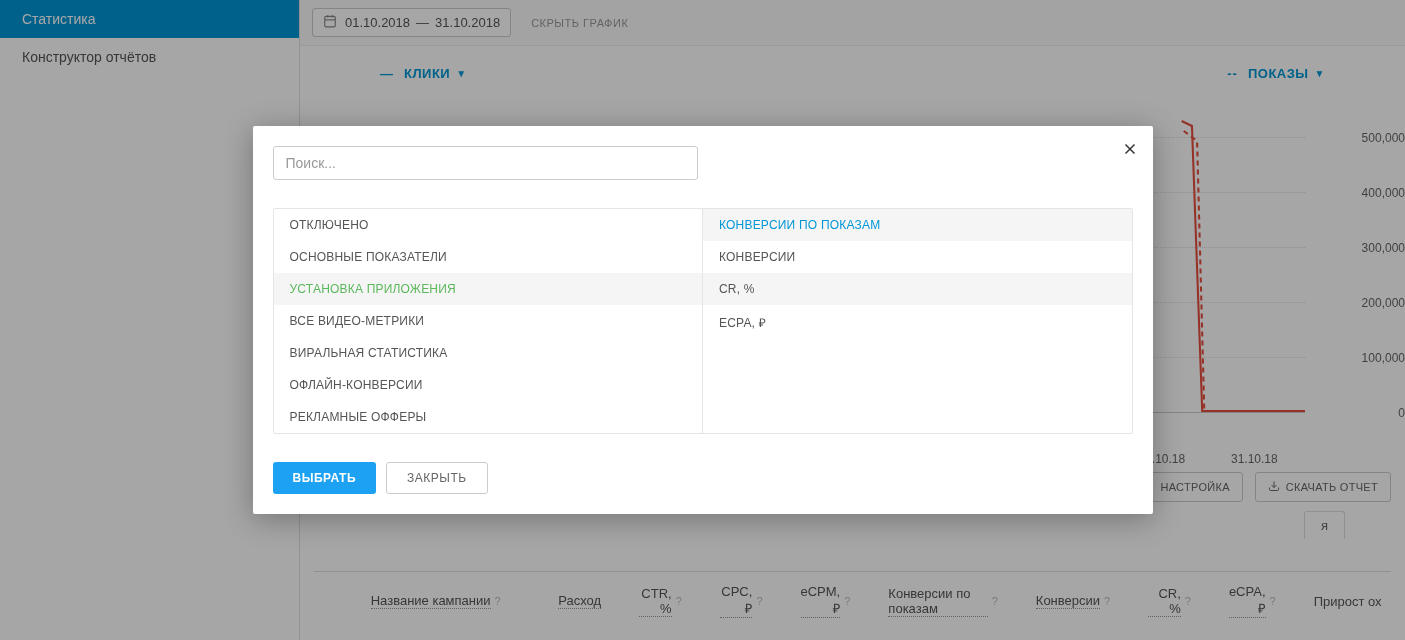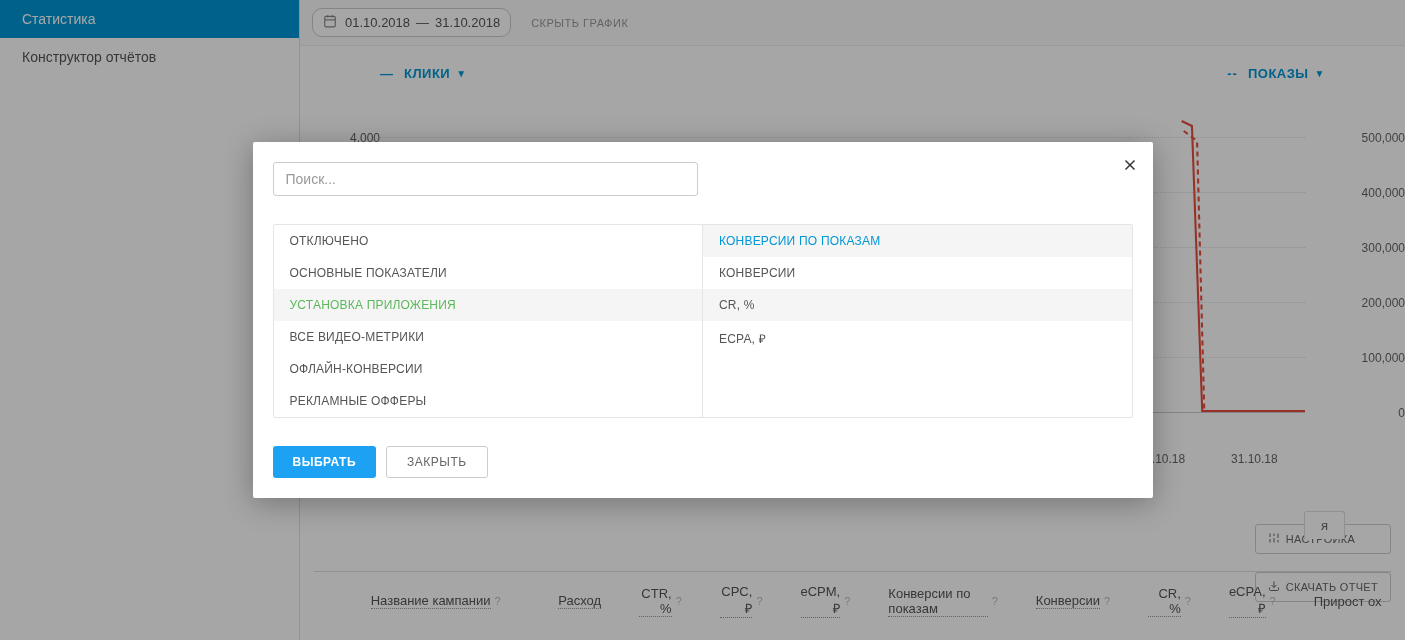--- a/index.html
+++ b/index.html
@@ -6,40 +6,40 @@
     body { font-family: -apple-system, BlinkMacSystemFont, "Segoe UI", Arial, sans-serif; font-size: 13px; color: #333; background: #f5f5f5; width: 1405px; height: 640px; overflow: hidden; position: relative; }
     
     .layout { display: flex; height: 100%; }
     
     .sidebar { width: 300px; background: #fff; border-right: 1px solid #e0e0e0; }
     .sidebar-item { padding: 11px 22px; font-size: 14px; color: #555; cursor: pointer; }
     .sidebar-item.active { background: #0097d6; color: #fff; }
     
     .main { flex: 1; background: #fff; padding: 0; position: relative; overflow: hidden; }
     .toolbar { display: flex; align-items: center; padding: 8px 12px; background: #fafafa; border-bottom: 1px solid #eee; }
-    .date-range { display: inline-flex; align-items: center; background: #fff; border: 1px solid #ccc; border-radius: 10px; padding: 5px 10px; font-size: 13px; color: #555; }
+    .date-range { display: inline-flex; align-items: center; background: #fff; border: 1px solid #ccc; border-radius: 3px; padding: 5px 10px; font-size: 13px; color: #555; }
     .date-range .cal-icon { margin-right: 8px; color: #888; }
     .hide-chart-link { margin-left: 20px; font-size: 11px; color: #999; letter-spacing: 0.5px; }
     
     .chart-area { position: relative; padding: 20px 40px 20px 60px; }
     .chart-legend-row { display: flex; justify-content: space-between; padding: 0 40px 0 20px; margin-bottom: 20px; }
     .legend-item { display: flex; align-items: center; font-size: 13px; color: #0097d6; font-weight: 600; letter-spacing: 0.5px; }
     .legend-dash { color: #0097d6; margin-right: 10px; font-weight: bold; letter-spacing: 1px; }
     .caret-down { margin-left: 6px; font-size: 10px; }
     
     .chart-body { position: relative; height: 340px; margin-left: 20px; margin-right: 60px; }
     .y-axis-left { position: absolute; left: -60px; top: 0; height: 100%; width: 60px; }
     .y-axis-right { position: absolute; right: -100px; top: 0; height: 100%; width: 100px; }
     .y-tick { position: absolute; font-size: 12px; color: #666; text-align: right; width: 60px; }
     .y-tick-right { position: absolute; font-size: 12px; color: #666; text-align: right; width: 100px; }
     .grid-line { position: absolute; left: 0; right: 0; border-top: 1px dotted #ddd; }
     .chart-svg { position: absolute; left: 0; top: 0; width: 100%; height: 100%; }
     .x-axis { position: absolute; bottom: -25px; font-size: 12px; color: #666; }
     
-    .actions-row { position: absolute; right: 14px; top: 524px; display: flex; gap: 18px; flex-direction: column; }
+    .actions-row { position: absolute; right: 14px; top: 472px; display: flex; gap: 12px; }
     .action-btn { display: inline-flex; align-items: center; padding: 7px 12px; border: 1px solid #ccc; border-radius: 3px; background: #fff; font-size: 11px; color: #666; letter-spacing: 0.3px; }
     .action-btn .btn-icon { margin-right: 6px; }
     
     .table-area { position: absolute; bottom: 0; left: 0; right: 0; padding: 10px 14px; }
     .table-tab { position: absolute; right: 60px; top: -50px; border: 1px solid #ddd; border-bottom: none; padding: 6px 16px; background: #fff; border-radius: 3px 3px 0 0; font-size: 13px; color: #666; }
     .table-header { display: flex; padding: 12px 0; border-top: 1px solid #ddd; gap: 22px; }
     .th { font-size: 13px; color: #555; padding: 0 8px; display: flex; align-items: center; }
     .th .q { color: #bbb; margin-left: 4px; font-size: 11px; }
     .th-underline { border-bottom: 1px dotted #999; }
     .th-campaign { width: 240px; }
@@ -217,20 +217,21 @@
     </button>
     <div class="modal-search-wrap">
       <input class="modal-search" type="text" placeholder="Поиск..." style="">
     </div>
     <div class="modal-body">
       <div class="modal-col">
         <div class="cat-item">ОТКЛЮЧЕНО</div>
         <div class="cat-item">ОСНОВНЫЕ ПОКАЗАТЕЛИ</div>
         <div class="cat-item green hover">УСТАНОВКА ПРИЛОЖЕНИЯ</div>
         <div class="cat-item">ВСЕ ВИДЕО-МЕТРИКИ</div>
+        <div class="cat-item">ВИРАЛЬНАЯ СТАТИСТИКА</div>
         <div class="cat-item">ОФЛАЙН-КОНВЕРСИИ</div>
         <div class="cat-item">РЕКЛАМНЫЕ ОФФЕРЫ</div>
       </div>
       <div class="modal-col">
         <div class="cat-item blue hover">КОНВЕРСИИ ПО ПОКАЗАМ</div>
         <div class="cat-item">КОНВЕРСИИ</div>
         <div class="cat-item hover">CR, %</div>
         <div class="cat-item">ECPA, ₽</div>
       </div>
     </div>

